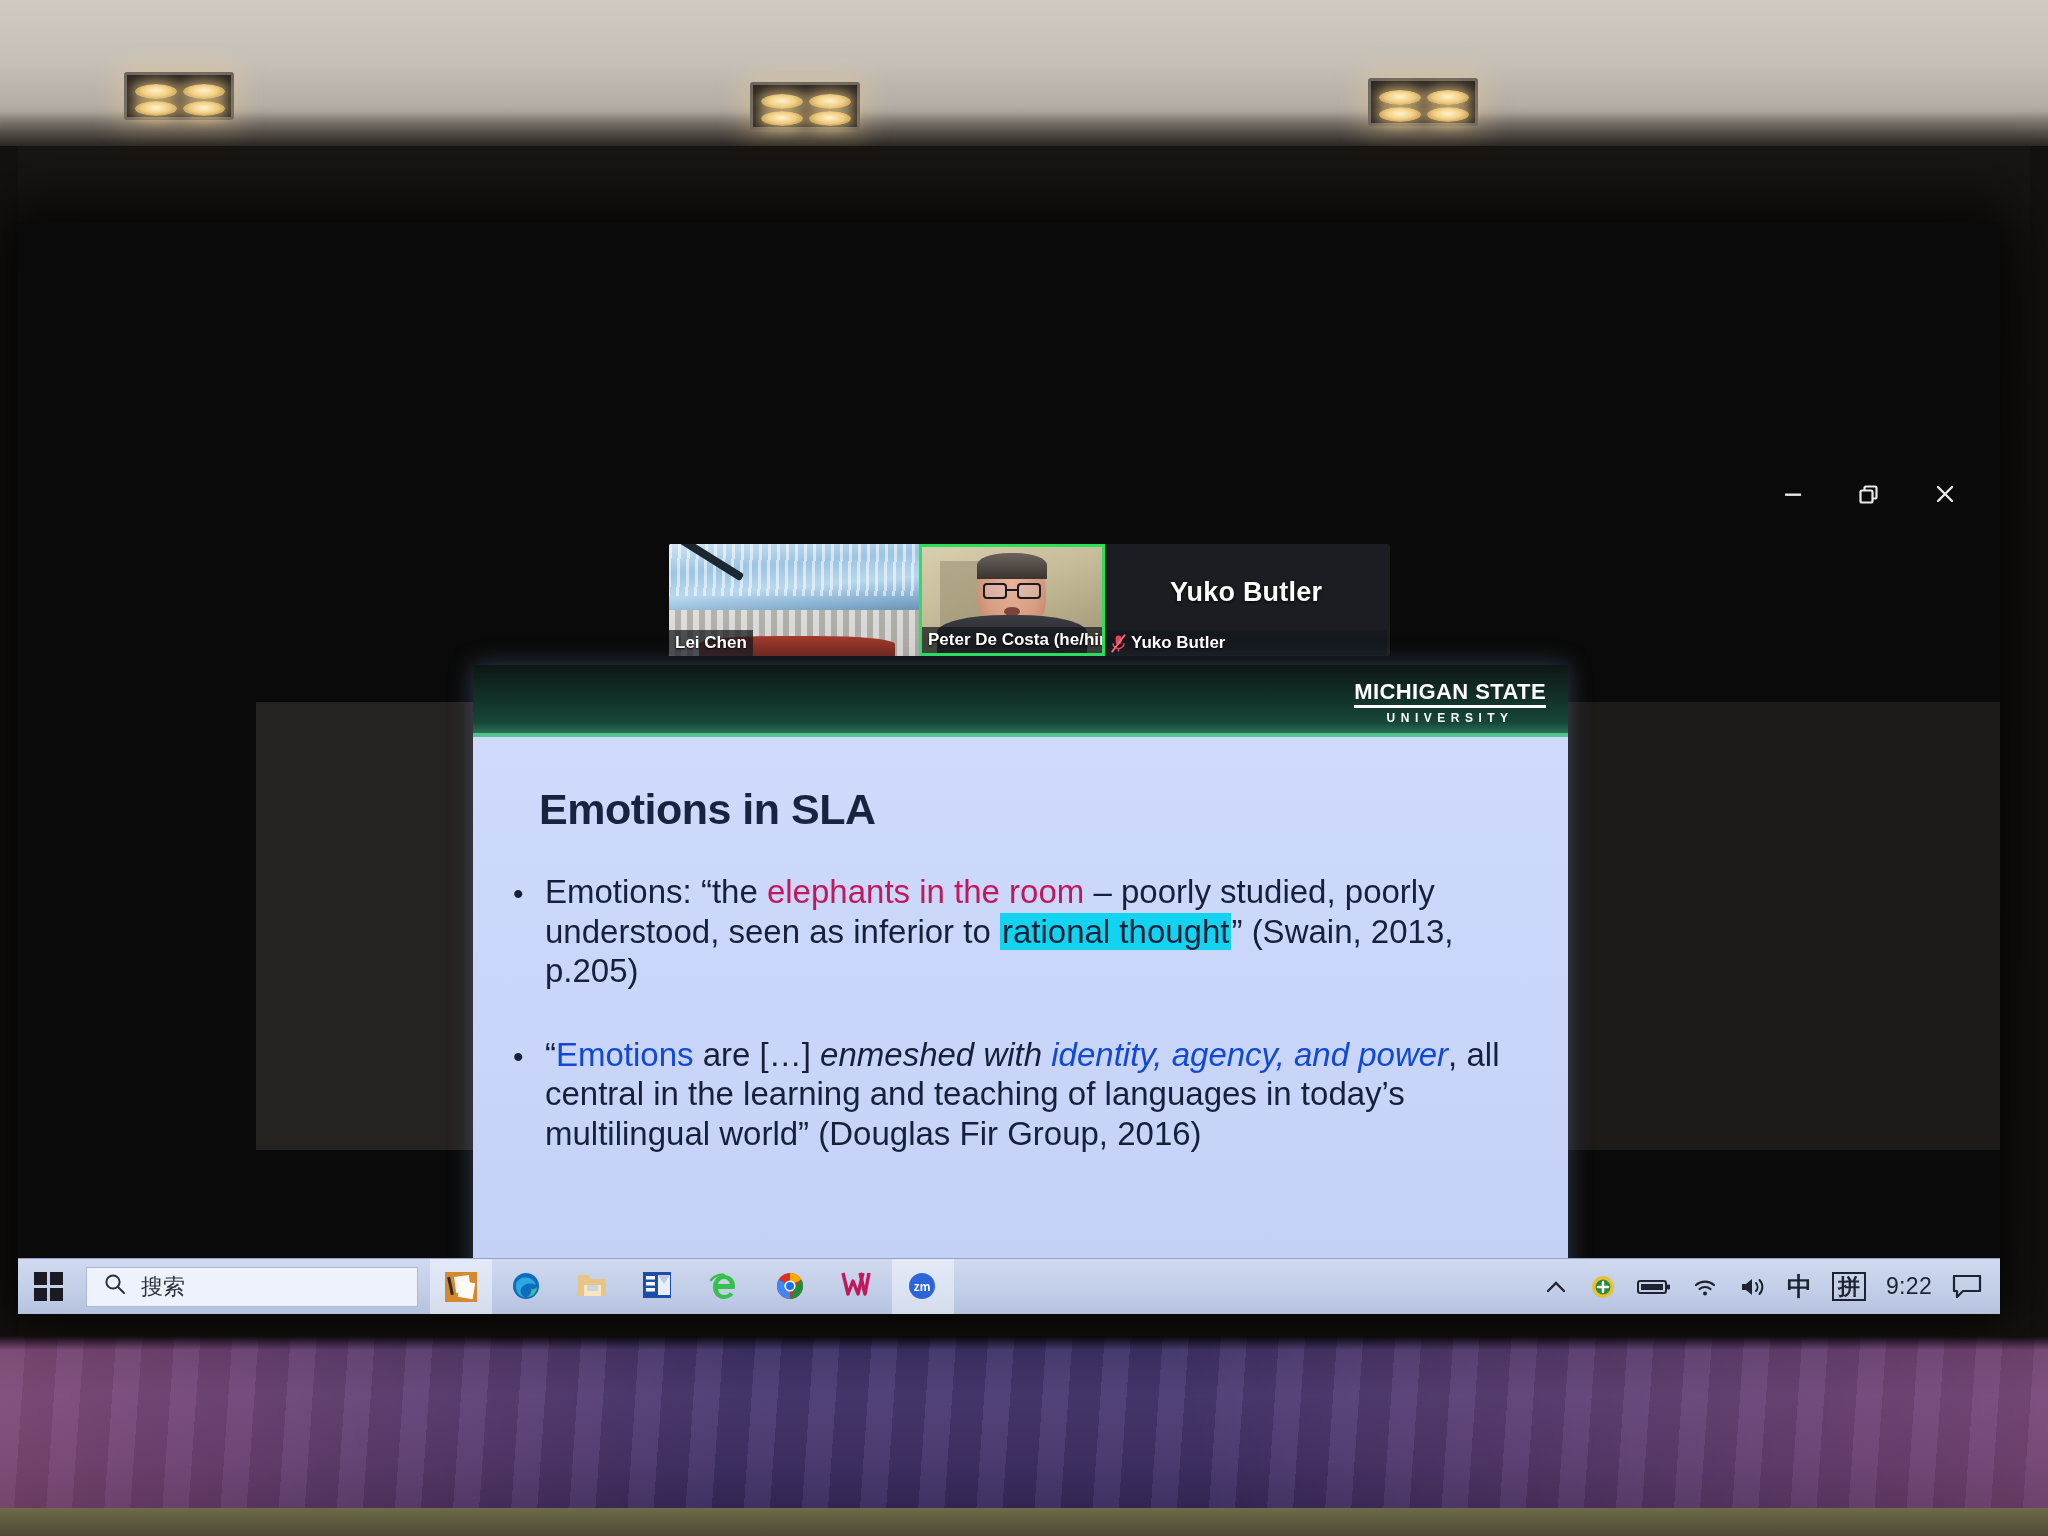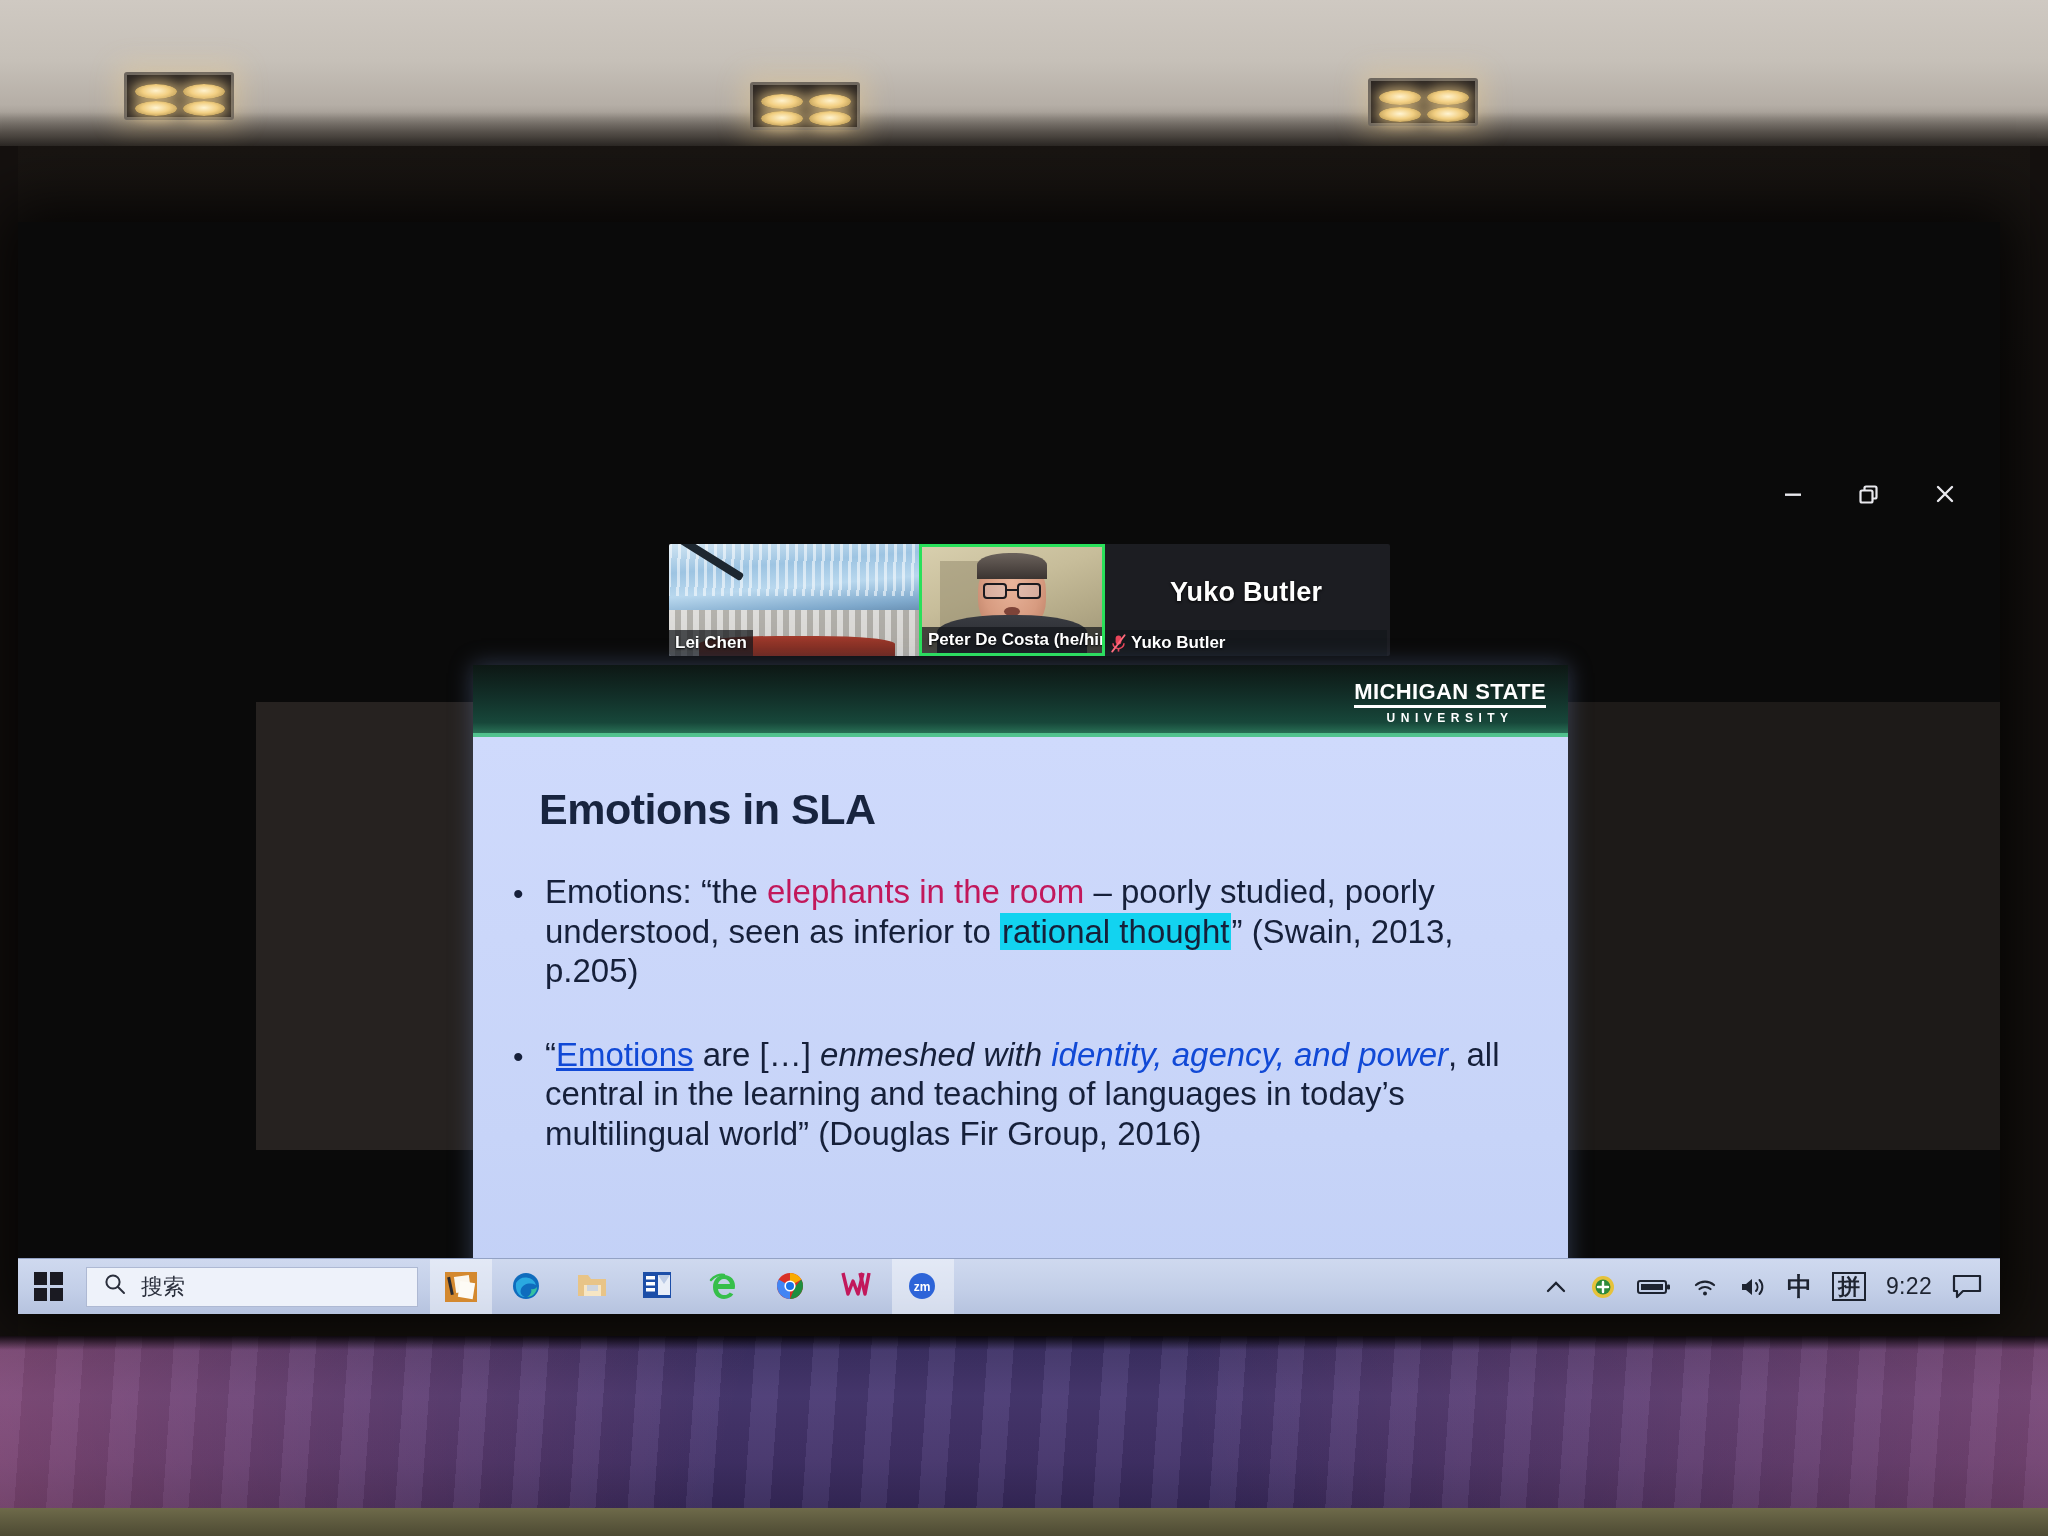--- a/index.html
+++ b/index.html
@@ -164,21 +164,21 @@
   .slide-title{
     position:absolute; left:66px; top:48px;
     font-size:43px; font-weight:bold; color:#18243f; letter-spacing:-.5px;
   }
   .bullets{ position:absolute; left:40px; top:135px; width:1010px; }
   .bullet{ display:flex; gap:20px; margin-bottom:44px; }
   .bullet .dot{ flex:0 0 12px; color:#16203a; font-size:30px; line-height:44px; }
   .bullet .txt{ font-size:33px; line-height:1.20; color:#16203a; }
   .hl-red{ color:#c2185b; }
   .hl-cyan{ background:#12d3f0; color:#16203a; padding:0 2px; }
-  .hl-blue{ color:#1149d6;text-decoration:underline; }
+  .hl-blue{ color:#1149d6; }
   .it{ font-style:italic; }
   .it-blue{ font-style:italic; color:#1149d6; }
 
   
   .taskbar{
     position:absolute; left:0; bottom:0; width:1982px; height:56px;
     background:linear-gradient(180deg,#cfd9ef 0%,#c3cfe8 55%,#b6c3df 100%);
     display:flex; align-items:center; border-top:1px solid #93a2c4;
   }
   .start{ width:60px; height:56px; display:flex; align-items:center; justify-content:center; }

